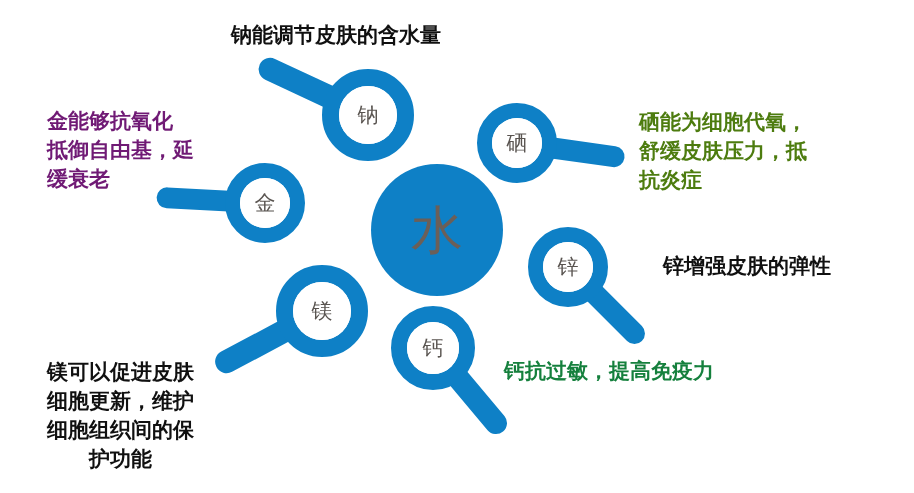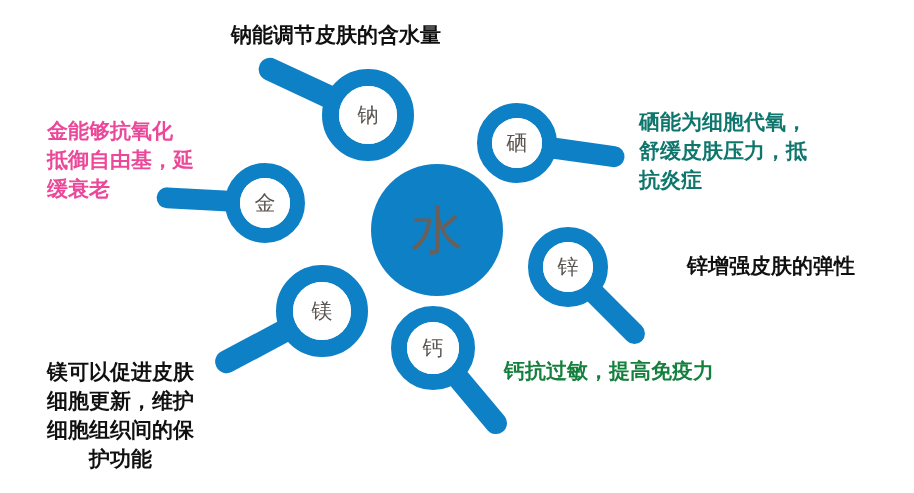--- a/index.html
+++ b/index.html
@@ -96,27 +96,27 @@
     <g id="center-layer">
         <g>
           <circle cx="437" cy="230" r="66" fill="#0e80c6"></circle>
           <text x="437" y="230" text-anchor="middle" dominant-baseline="central" class="center-glyph" fill="#6b5f58">水</text>
         </g>
       </g>
   </svg>
 
   <div id="captions-layer">
       <div class="caption" style="left: 231px; top: 21px; color: rgb(16, 16, 16);">钠能调节皮肤的含水量</div>
-      <div class="caption" style="left: 47px; top: 117px; color: #ec4899;">金能够抗氧化
+      <div class="caption" style="left: 47px; top: 107px; color: #701a75;">金能够抗氧化
 抵御自由基，延
 缓衰老</div>
-      <div class="caption" style="left: 639px; top: 108px; color: #0f766e;">硒能为细胞代氧，
+      <div class="caption" style="left: 639px; top: 108px; color: #4d7c0f;">硒能为细胞代氧，
 舒缓皮肤压力，抵
 抗炎症</div>
-      <div class="caption" style="left: 687px; top: 252px; color: rgb(16, 16, 16);">锌增强皮肤的弹性</div>
+      <div class="caption" style="left: 663px; top: 252px; color: rgb(16, 16, 16);">锌增强皮肤的弹性</div>
       <div class="caption" style="left: 504px; top: 357px; color: #15803d;">钙抗过敏，提高免疫力</div>
       <div class="caption" style="left: 47px; top: 358px; color: rgb(16, 16, 16); text-align: center;">镁可以促进皮肤
 细胞更新，维护
 细胞组织间的保
 护功能</div>
     </div>
 
 </div>
 
 </body></html>

